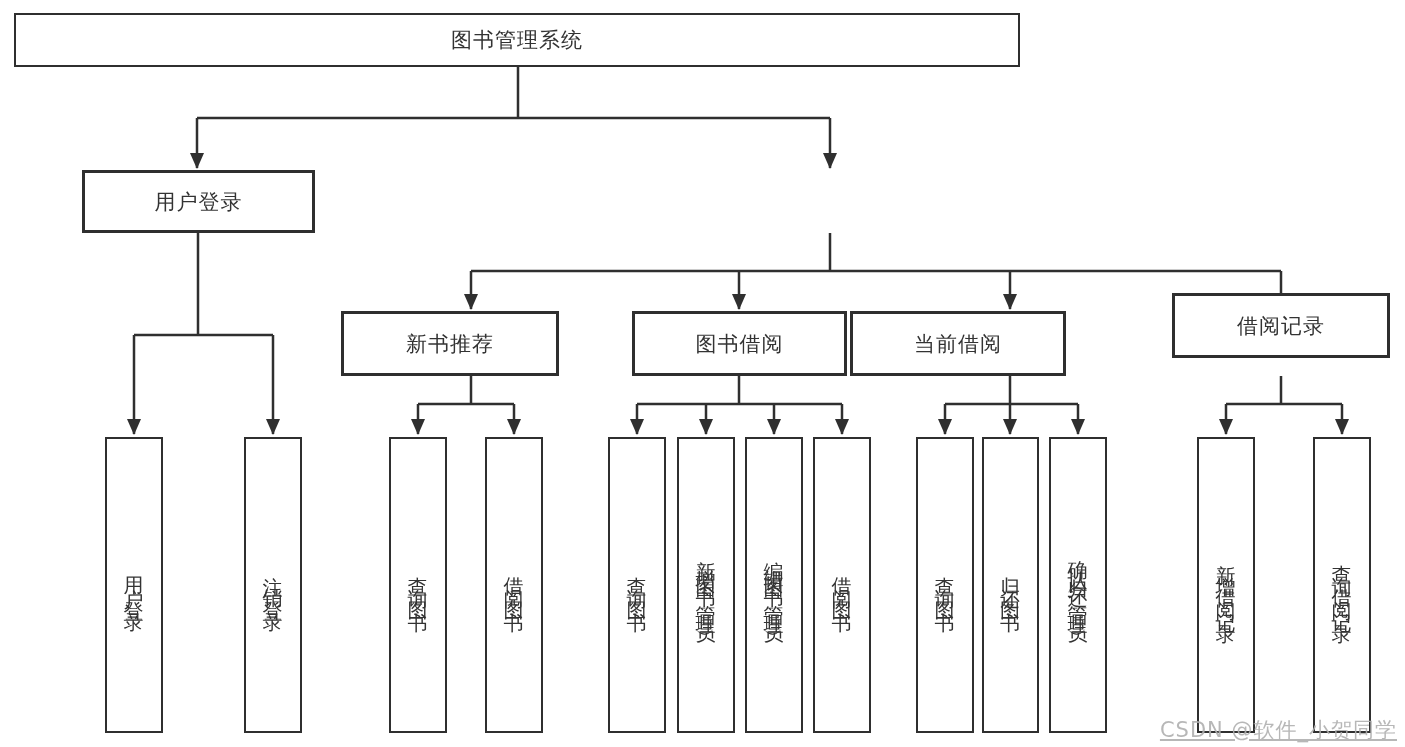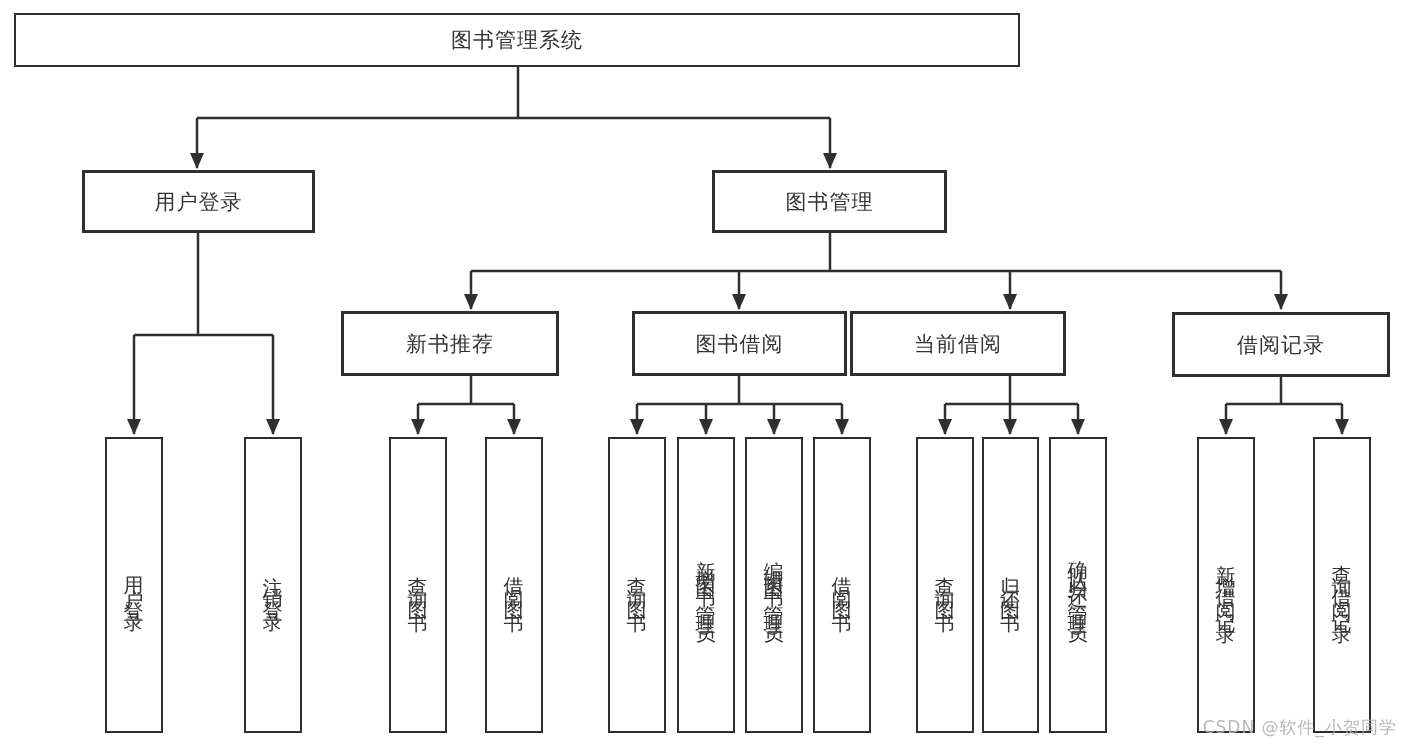--- a/index.html
+++ b/index.html
@@ -37,24 +37,25 @@
     text-orientation:mixed;
     font-size:20px;
     letter-spacing:12px;
     line-height:1;
     white-space:normal;
   }
   #watermark{
     position:absolute;
     right:8px;top:716px;
     color:var(--wm,#b0b0b0);
-    font-size:17px;
+    font-size:21px;
     letter-spacing:1px;
     z-index:5;
     opacity:.9;
+    text-decoration:underline;
   }
 </style>
 </head>
 <body>
 
 <div id="canvas" style="--line: #2f2f2f; --text: #333333; --wm: #b0b0b0; --bg: #ffffff;">
 
   <svg id="connectors" viewBox="0 0 1405 747" xmlns="http://www.w3.org/2000/svg">
     <defs>
       <marker id="arrow" markerUnits="userSpaceOnUse" markerWidth="16" markerHeight="14" refX="15" refY="7" orient="auto">
@@ -100,34 +101,31 @@
     </g>
   </svg>
 
   <div class="node top-box" style="left:14px;top:13px;width:1006px;height:54px;">
     <span>图书管理系统</span>
   </div>
 
   <div class="node" style="left:82px;top:170px;width:233px;height:63px;">
     <span>用户登录</span>
   </div>
-  <div class="node" style="left:712px;top:170px;width:235px;height:63px;">
-    <span>图书管理</span>
-  </div>
 
   <div class="node" style="left:341px;top:311px;width:218px;height:65px;">
     <span>新书推荐</span>
   </div>
   <div class="node" style="left:632px;top:311px;width:215px;height:65px;align-items:center;">
     <span>图书借阅</span>
   </div>
   <div class="node" style="left:850px;top:311px;width:216px;height:65px;">
     <span>当前借阅</span>
   </div>
-  <div class="node" style="left:1172px;top:312px;width:218px;height:65px;">
+  <div class="node" style="left:1172px;top:293px;width:218px;height:65px;">
     <span>借阅记录</span>
   </div>
 
   <div class="node leaf" style="left:105px;top:437px;width:58px;height:296px;">
     <span>用户登录</span>
   </div>
   <div class="node leaf" style="left:244px;top:437px;width:58px;height:296px;">
     <span>注销登录</span>
   </div>
 

